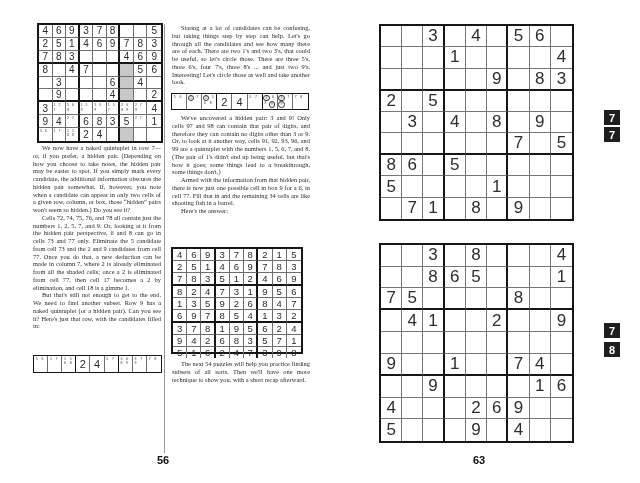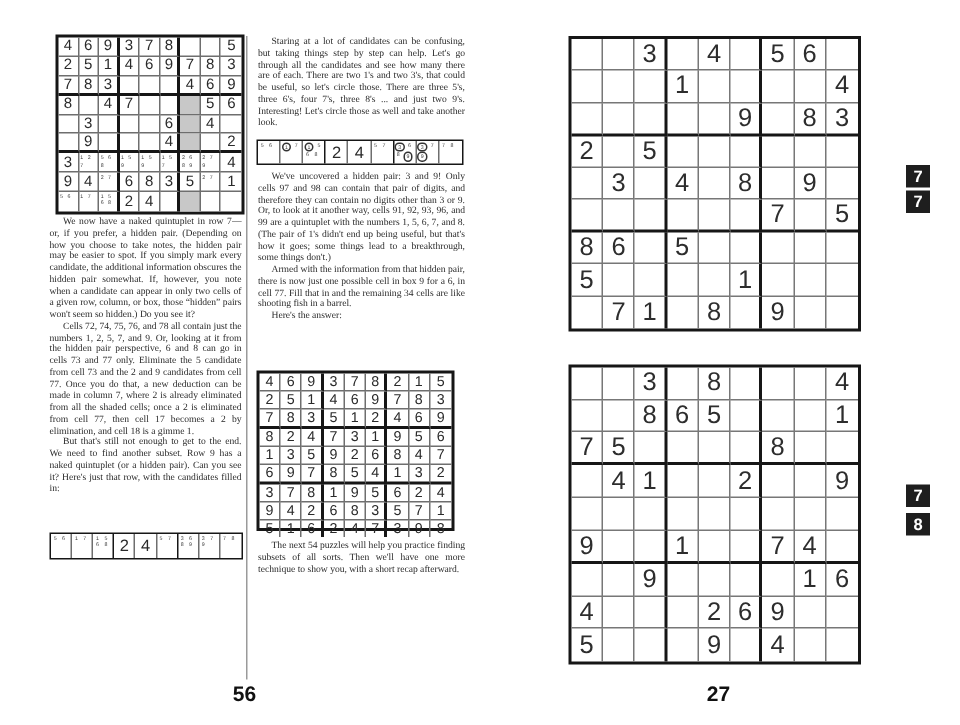--- a/index.html
+++ b/index.html
@@ -51,21 +51,21 @@
          text-align:center;color:#3a3a3a;}
   .strip .cd.circ{border:0.5px solid #333;border-radius:50%;}
   .strip .cgroup{position:absolute;top:0;left:0;width:100%;height:100%;padding:0.5px;
          box-sizing:border-box;display:flex;flex-wrap:wrap;align-content:flex-start;column-gap:1px;}
   #strip-plain{left:33px;top:355px;width:129px;height:18px;}
   #strip-circled{left:171px;top:93px;width:138px;height:17px;}
 
   
   #divider{position:absolute;left:164px;top:24px;width:1px;height:429px;background:#9a9a9a;}
   .pagenum{position:absolute;width:30px;text-align:center;font-family:"Liberation Sans",sans-serif;
-           font-weight:bold;font-size:14px;color:#111;}
+           font-weight:bold;font-size:11px;color:#111;}
   #pagenum-left{left:148px;top:454px;}
   #pagenum-right{left:464px;top:454px;}
   .tab{position:absolute;left:604px;width:16px;height:15px;background:#1e1e1e;color:#fff;
        font-family:"Liberation Sans",sans-serif;font-weight:bold;font-size:11px;
        display:flex;align-items:center;justify-content:center;}
 </style>
 </head>
 <body>
 
 <div id="canvas">
@@ -929,15 +929,15 @@
   <div class="tab" style="top:127px">
       <span>7</span>
     </div>
   <div class="tab" style="top:323px">
       <span>7</span>
     </div>
   <div class="tab" style="top:342px">
       <span>8</span>
     </div>
 
-  <div id="pagenum-right" class="pagenum">27</div>
+  <div id="pagenum-right" class="pagenum">63</div>
 
 </div>
 
 </body></html>

